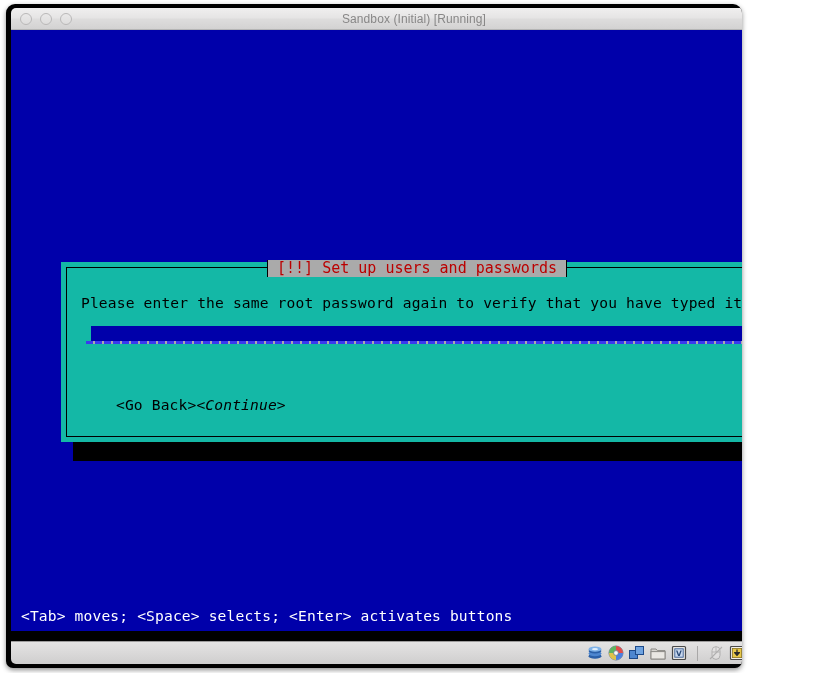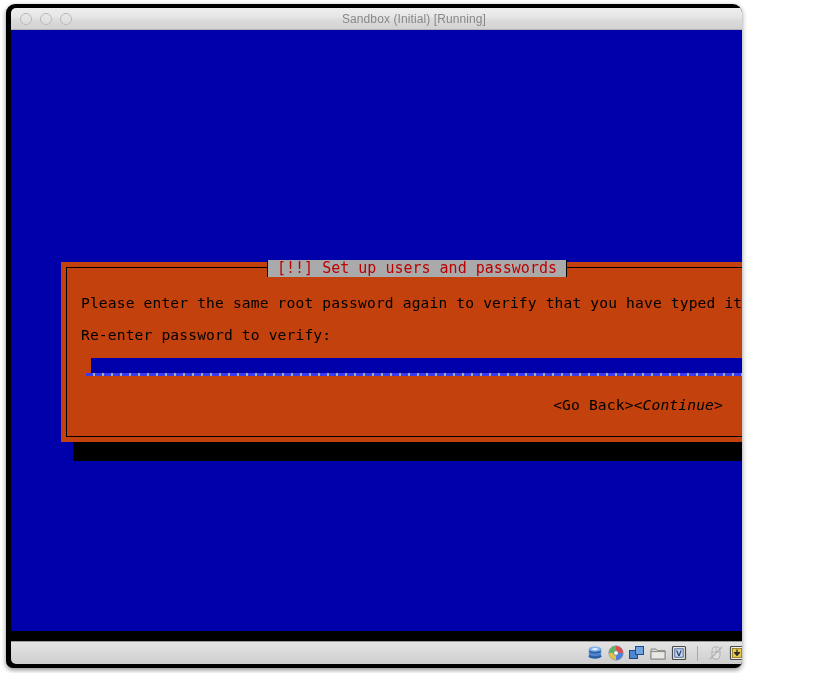--- a/index.html
+++ b/index.html
@@ -92,21 +92,21 @@
     background: #000000;
   }
 
   
   .dialog {
     position: absolute;
     left: 50px;
     top: 232px;
     width: 712px;
     height: 180px;
-    background: #c2410c;
+    background: #14b8a6;
     box-sizing: border-box;
     padding: 5px 5px 5px 5px;
   }
   .dlg-inner {
     position: relative;
     width: 100%;
     height: 100%;
     border: 1px solid #000000;
     box-sizing: border-box;
   }
@@ -189,21 +189,21 @@
     );
   }
 
   
   .btn-row {
     position: absolute;
     left: 14px;
     right: 14px;
     top: 128px;
     display: flex;
-    justify-content: flex-end;
+    justify-content: flex-start;
   }
   .dlg-btn {
     font-family: "DejaVu Sans Mono", "Liberation Mono", monospace;
     font-size: 14.6px;
     line-height: 17px;
     color: #000000;
     white-space: nowrap;
     letter-spacing: 0.15px;
   }
   .btn-left  { margin-left: 35px; }
@@ -300,36 +300,36 @@
 
         <div class="dlg-titlebar">
           <span class="dlg-tick"></span>
           <span class="dlg-title">[!!] Set up users and passwords</span>
           <span class="dlg-tick"></span>
         </div>
 
         <div class="dlg-body">
           <div class="dlg-text">Please enter the same root password again to verify that you have typed it correctly.</div>
 
-          <div class="dlg-text dlg-prompt">Re-enter password to verify:</div>
 
           <div class="field-wrap">
             <div class="field-box"></div>
             <div class="field-rule"></div>
           </div>
 
           <div class="btn-row">
             <span class="dlg-btn btn-left">&lt;Go Back&gt;</span>
             <span class="dlg-btn btn-right">&lt;Continue&gt;</span>
           </div>
         </div>
 
       </div>
     </div>
 
+    <div class="console-hint">&lt;Tab&gt; moves; &lt;Space&gt; selects; &lt;Enter&gt; activates buttons</div>
   </div>
 
   <div class="statusbar">
     <div class="sb-icons">
 
       <svg class="sb-ico" viewBox="0 0 16 16">
         <ellipse cx="8" cy="11.2" rx="6.4" ry="2.6" fill="#2a5fa8"></ellipse>
         <ellipse cx="8" cy="8.6" rx="6.4" ry="2.6" fill="#4d86cf"></ellipse>
         <ellipse cx="8" cy="6.0" rx="6.4" ry="2.6" fill="#2a5fa8"></ellipse>
         <ellipse cx="8" cy="4.2" rx="6.4" ry="2.6" fill="#7fb2e8"></ellipse>

